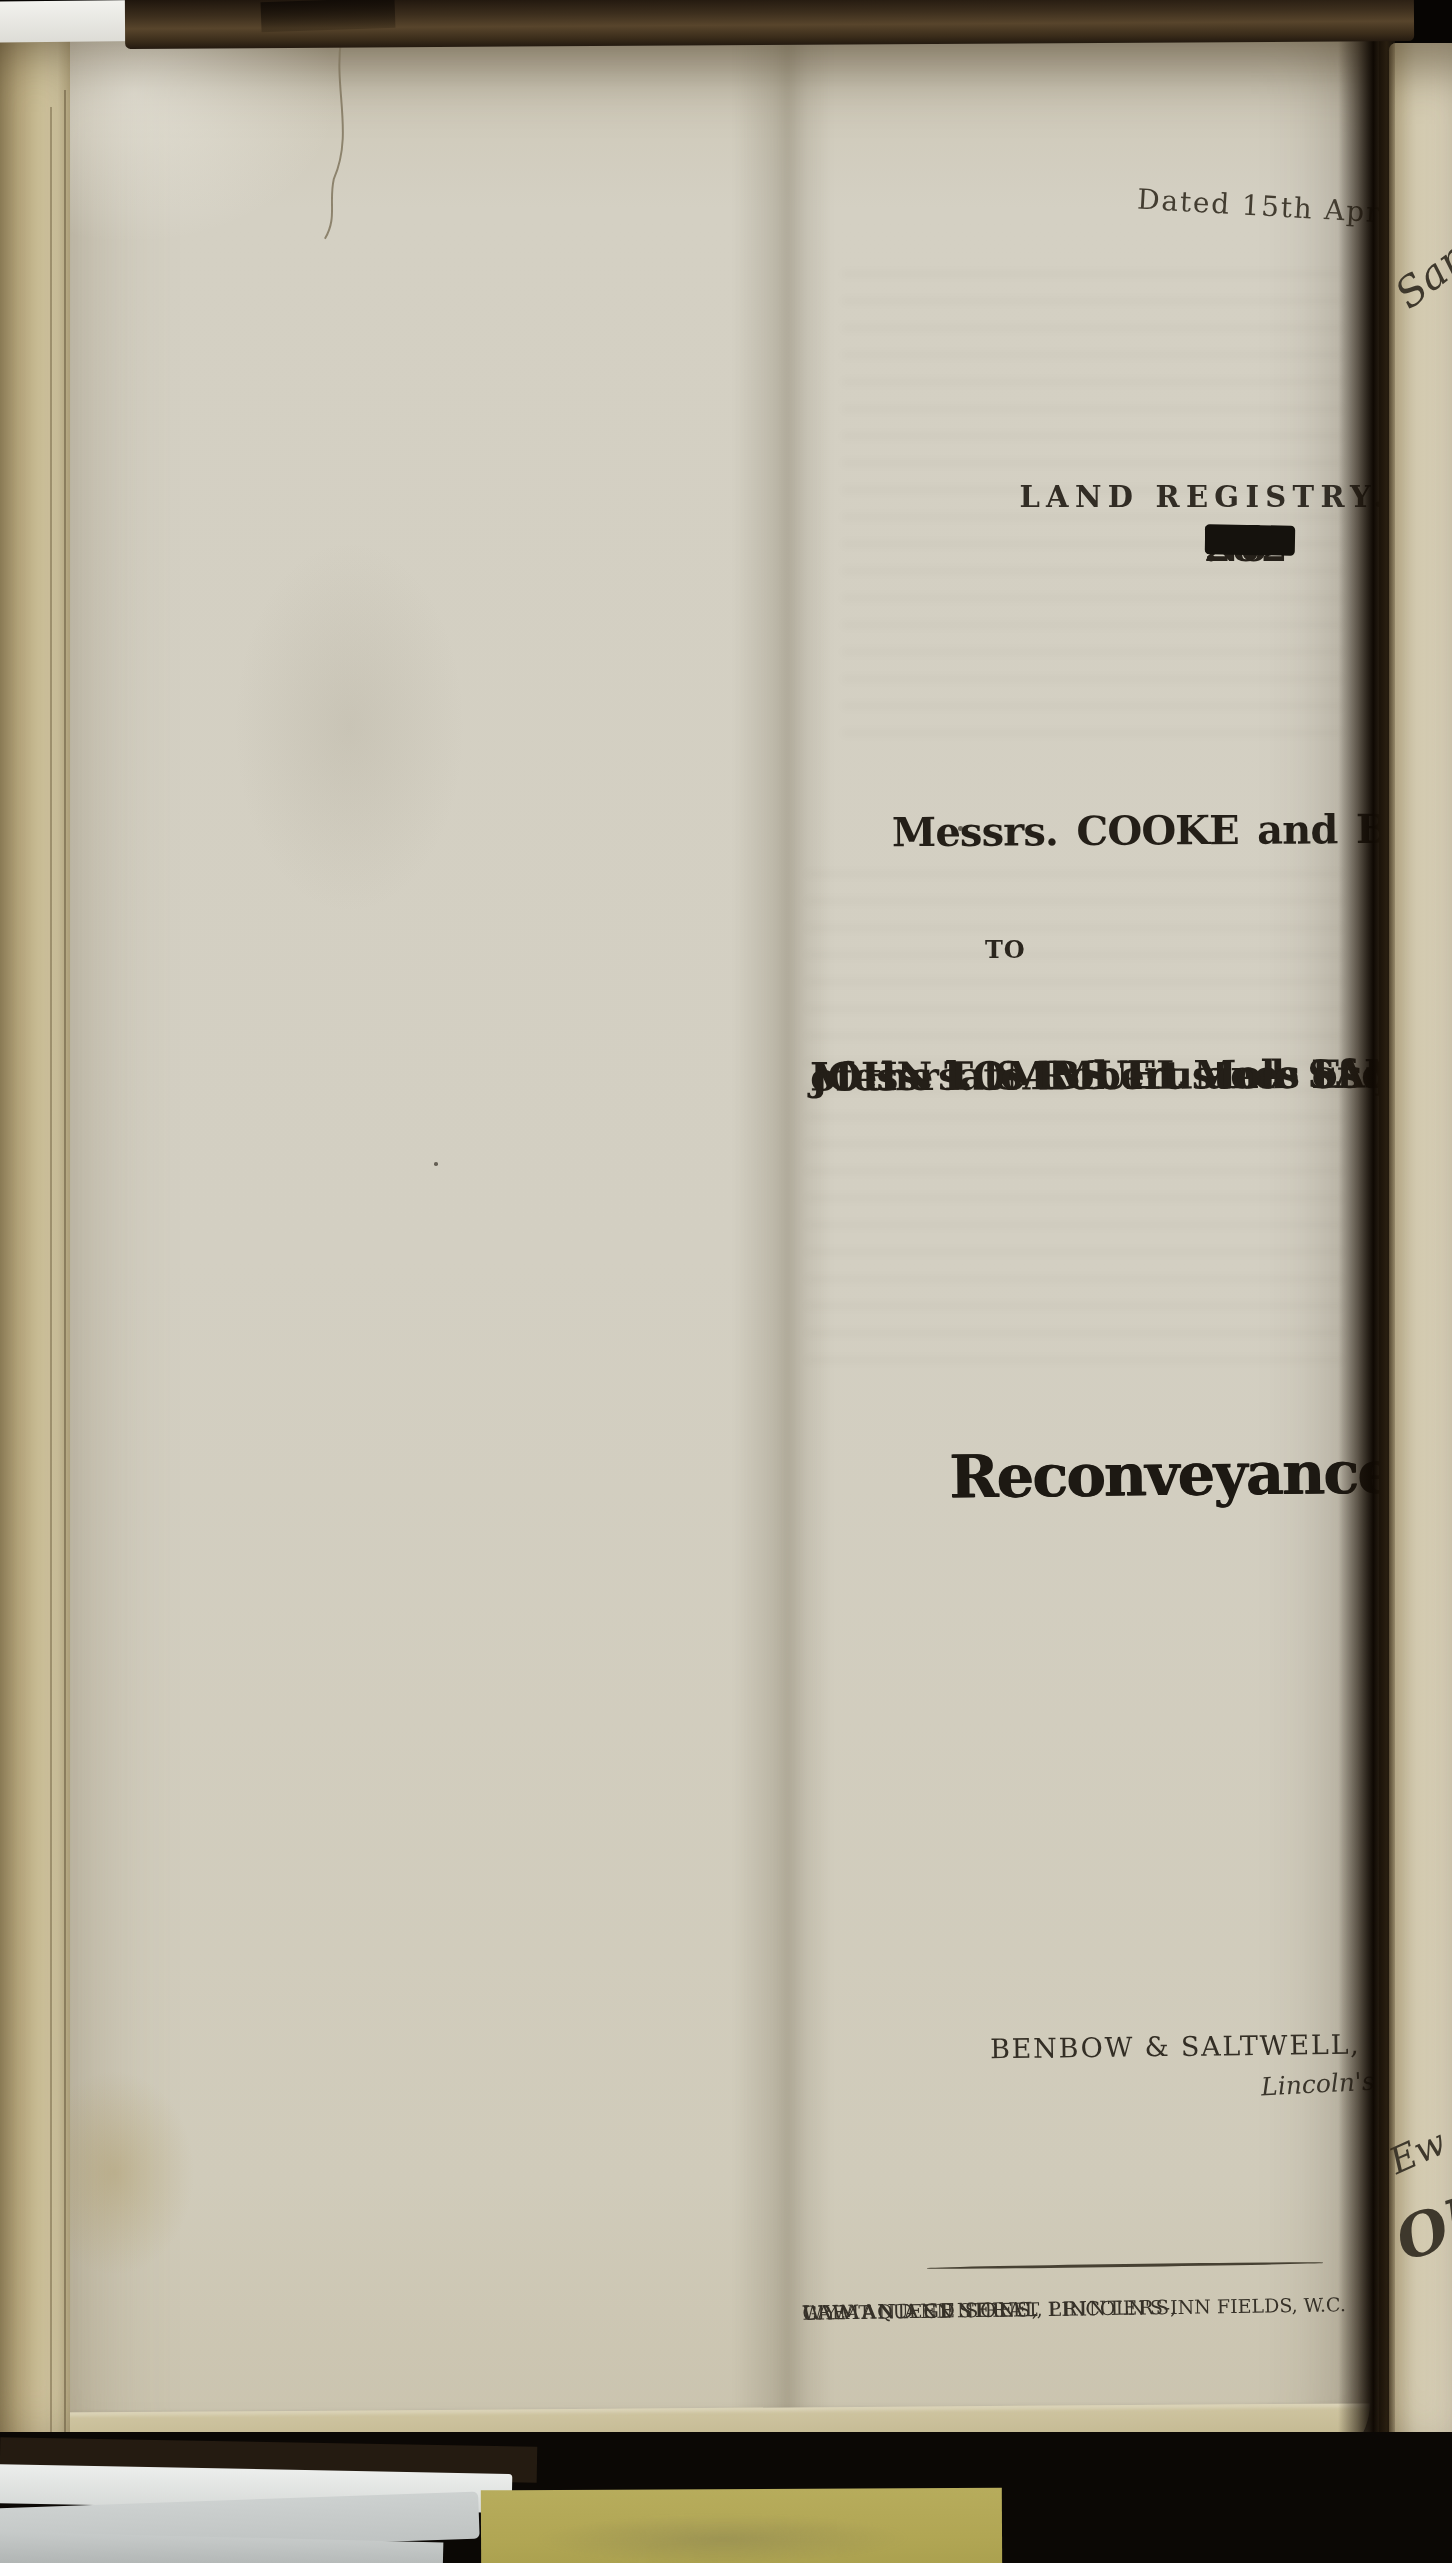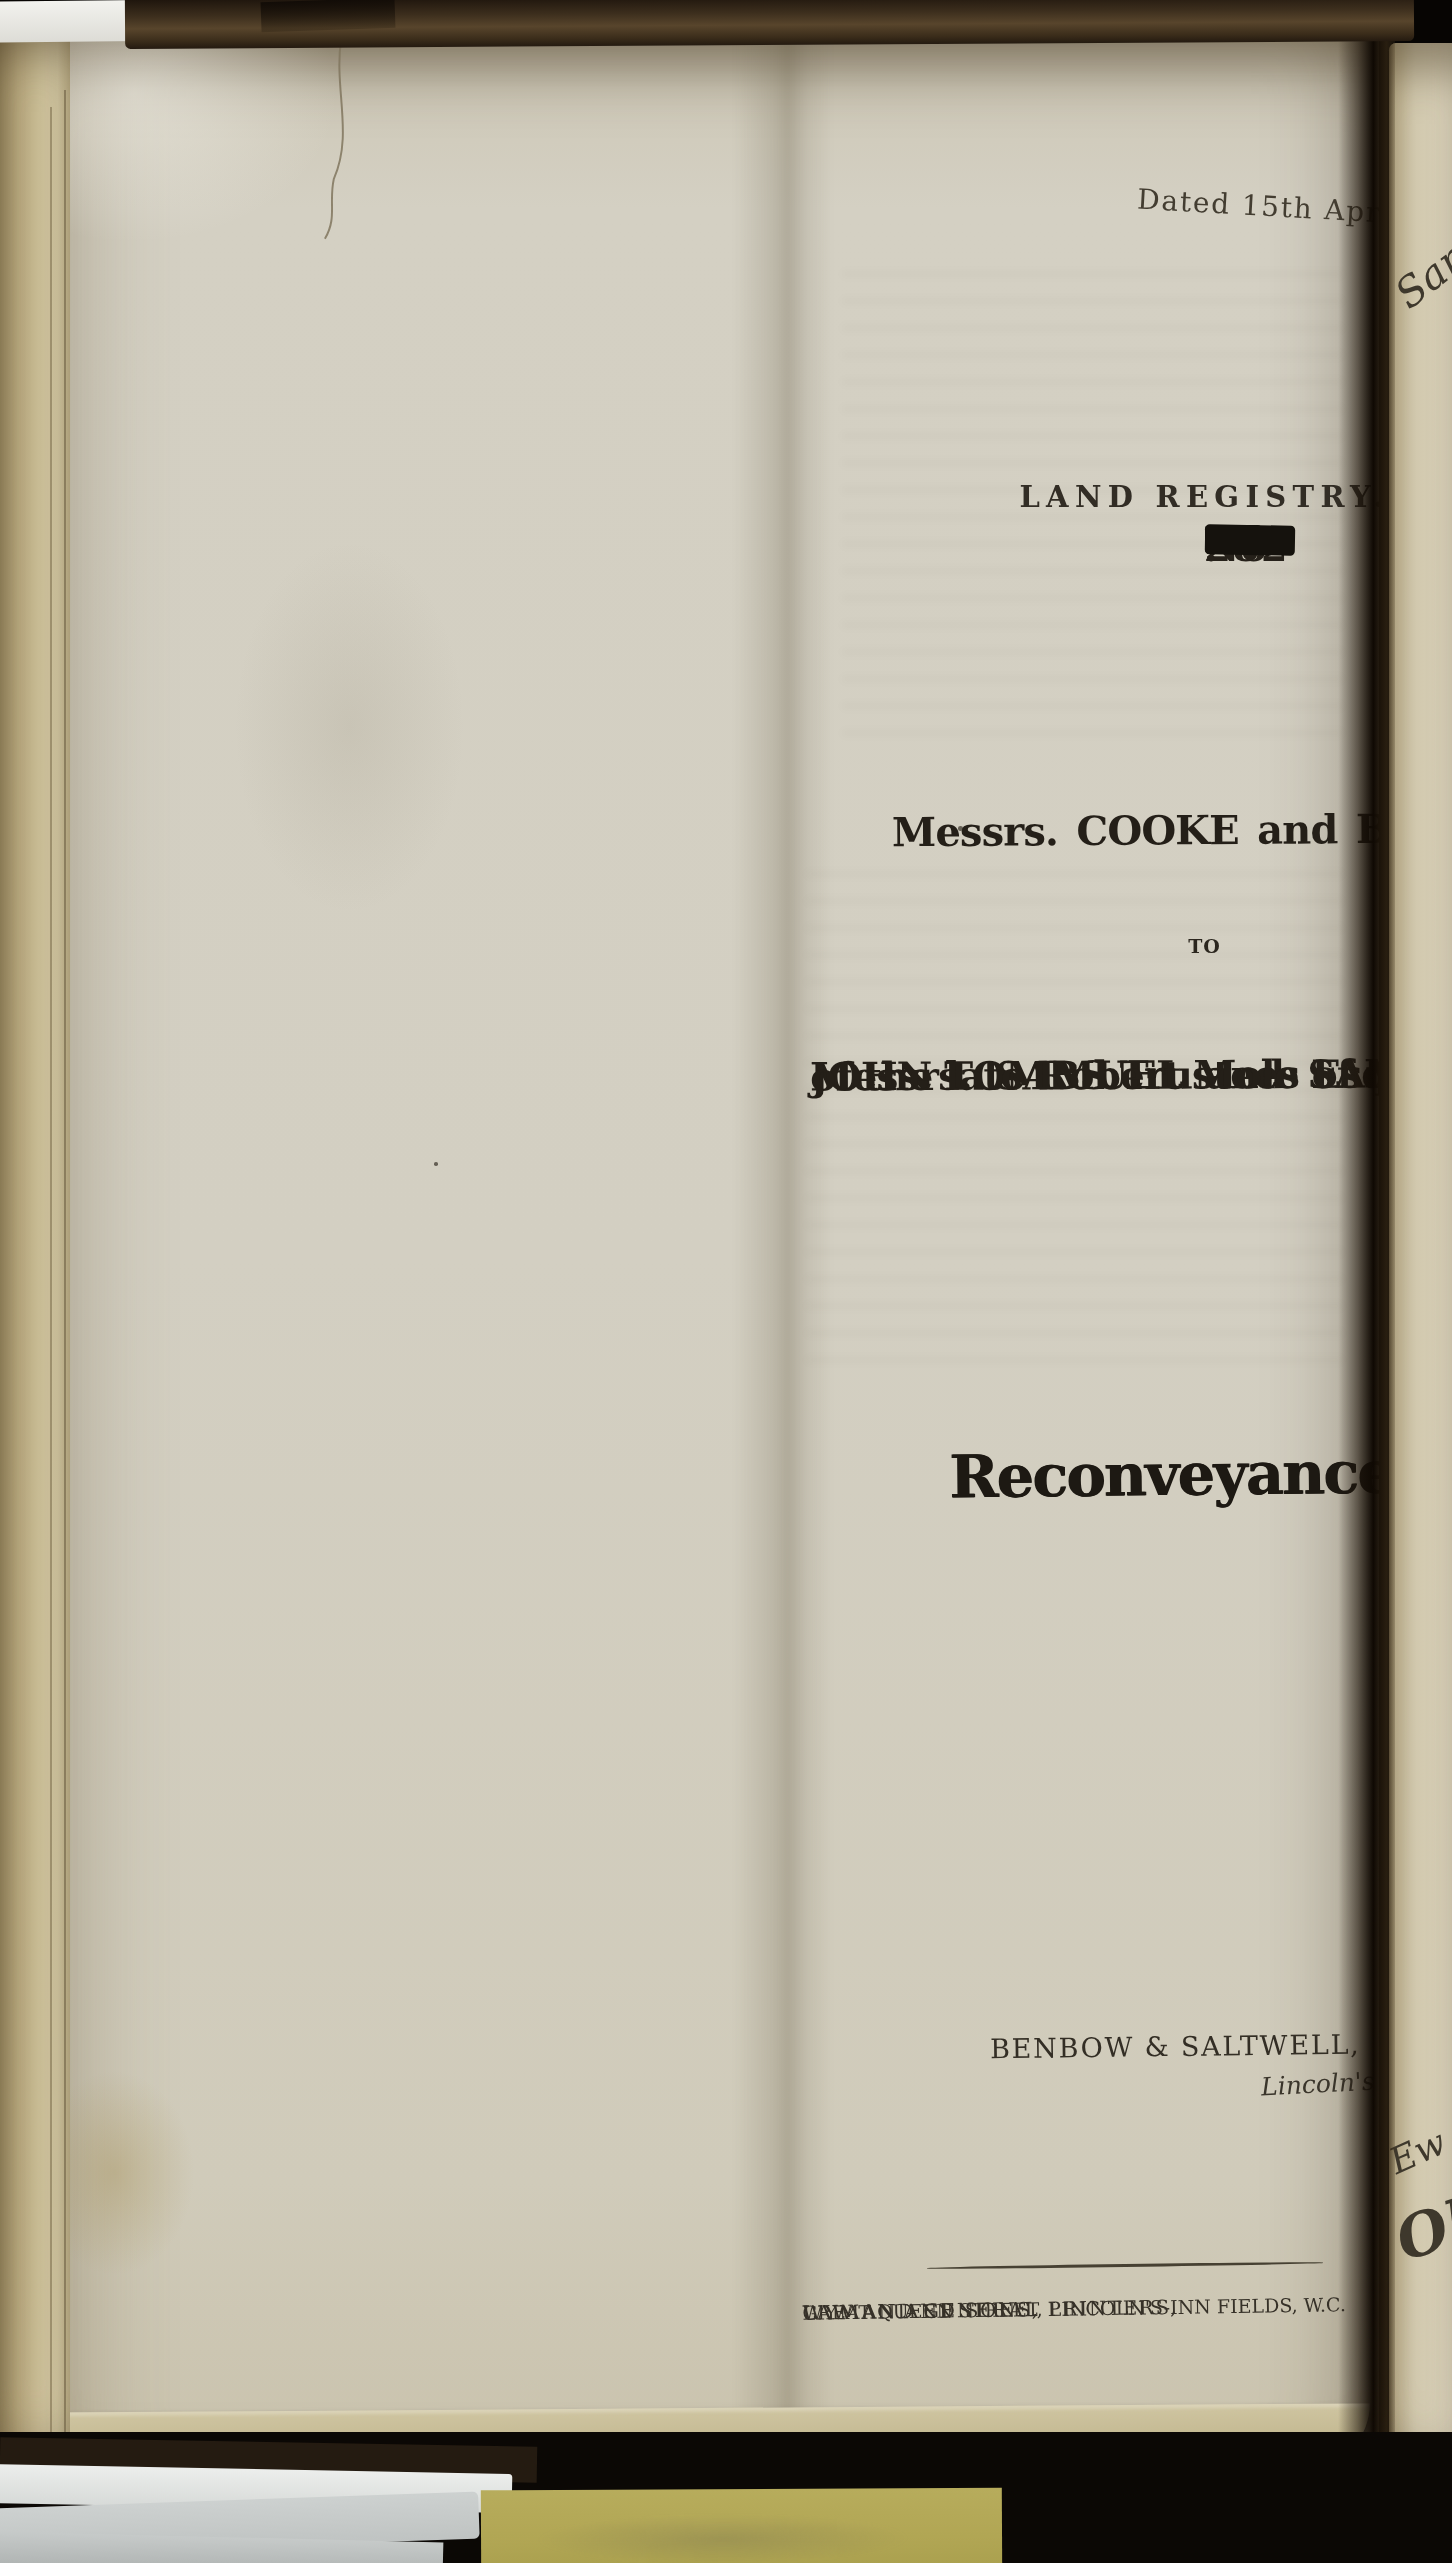--- a/index.html
+++ b/index.html
@@ -87,22 +87,22 @@
   }
   .redact{display:inline-block;position:static;background:#15120d;border-radius:4.5px;vertical-align:-1.8px;}
   .redact.sm{width:50px;height:27px;}
   .redact.md{width:57px;height:29px;}
   .redact.lg{width:90px;height:30px;transform:rotate(1deg);}
   .party-from{
     left:838px;top:768px;font-size:40px;font-weight:bold;color:#241f18;
     letter-spacing:-0.9px;word-spacing:5.4px;transform:rotate(-.4deg);
   }
   .to-label{
-    left:931px;top:897px;width:439px;text-align:center;
-    font-size:19px;font-weight:bold;color:#2b261e;letter-spacing:0.9px;
+    left:931px;top:897px;width:439px;text-align:left;
+    font-size:24px;font-weight:bold;color:#2b261e;letter-spacing:0.9px;
   }
   .party-to{
     left:756px;top:1001px;width:582px;text-align:center;
     font-size:39px;font-weight:bold;color:#241f18;line-height:72px;
     letter-spacing:-0.9px;transform:rotate(-.3deg);
   }
   .party-to div{position:static;white-space:nowrap;}
   .party-to .l1{word-spacing:10.7px;}
   .deed-title{
     left:895px;top:1402px;width:457px;text-align:center;

